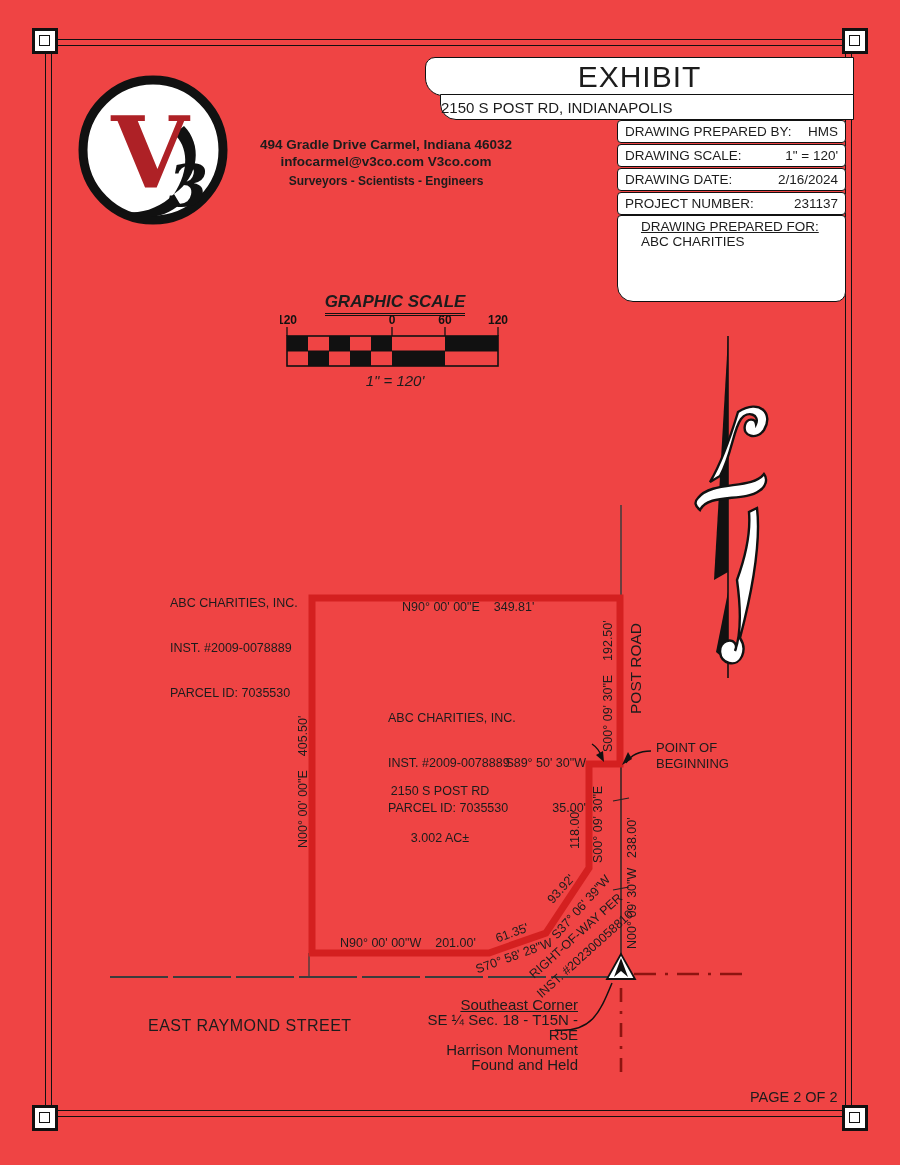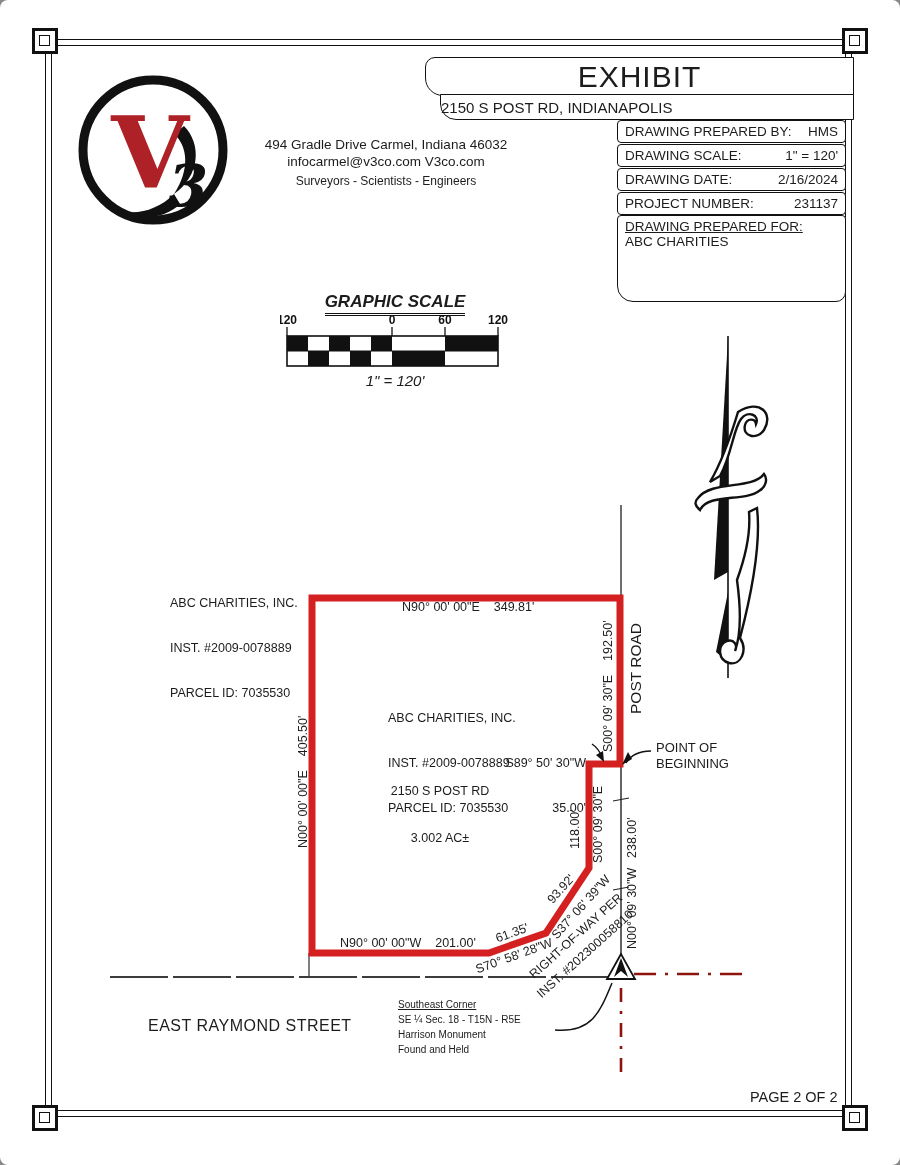--- a/index.html
+++ b/index.html
@@ -1,48 +1,48 @@
 <!DOCTYPE html>
 <html><head>
 <meta charset="utf-8">
 <style>
   html,body{margin:0;padding:0;background:#888;}
-  .page{position:relative;width:900px;height:1165px;background:#ffffff;overflow:hidden;
-        font-family:"Liberation Sans",sans-serif;color:#1c1c1c;border-radius:8px;}
+  .page{position:relative;width:900px;height:1165px;background:#ef4444;overflow:hidden;
+        font-family:"Liberation Sans",sans-serif;color:#1c1c1c;}
   .abs{position:absolute;}
   .lbl{position:absolute;white-space:pre;font-size:12.5px;line-height:15px;color:#1c1c1c;}
   .v{position:absolute;white-space:pre;font-size:12.5px;transform-origin:0 0;transform:rotate(-90deg);color:#1c1c1c;}
   .d{position:absolute;white-space:pre;font-size:12.5px;transform:translate(-50%,-50%) rotate(var(--a));color:#1c1c1c;}
   
   .b-outer{position:absolute;left:45px;top:39px;width:805px;height:1076px;border:1.8px solid #111;}
   .b-inner{position:absolute;left:51px;top:45px;width:793px;height:1064px;border:1.4px solid #111;}
   .corner{position:absolute;width:20px;height:20px;border:3px solid #111;background:#fff;}
   .corner > div{position:absolute;left:4px;top:4px;width:9px;height:9px;border:1.6px solid #111;}
   
   .box{position:absolute;border:1.7px solid #111;background:#fff;box-sizing:border-box;}
   .exhibit{left:425px;top:57px;width:429px;height:39px;border-radius:10px 0 0 18px;
            display:flex;align-items:center;justify-content:center;font-size:30px;letter-spacing:1px;}
   .addr{left:440px;top:94px;width:414px;height:26px;border-radius:0 0 0 16px;
         display:flex;align-items:center;justify-content:flex-start;font-size:15px;}
   .inforow{left:617px;width:229px;height:23px;border-radius:4px;display:flex;align-items:center;
            font-size:13.5px;padding:4px 7px;box-sizing:border-box;}
   .inforow .val{margin-left:auto;}
   .prepfor{left:617px;top:215px;width:229px;height:87px;border-radius:4px 4px 10px 16px;
-           font-size:13.5px;padding:3px 7px;box-sizing:border-box;}
+           font-size:13.5px;padding:3px 23px;box-sizing:border-box;}
   .prepfor .u{text-decoration:underline;}
   
-  .firmtxt{position:absolute;left:238px;top:136px;width:296px;text-align:center;font-size:13.5px;line-height:17px;}
+  .firmtxt{position:absolute;left:238px;top:136px;width:296px;text-align:center;font-size:13.5px;line-height:17px;font-weight:bold;}
   .tagline{font-size:12px;margin-top:3px;}
   
   .gs-title{position:absolute;left:280px;top:292px;width:230px;text-align:center;}
   .gs-title span{display:inline-block;font-style:italic;font-weight:bold;font-size:17px;
                  border-bottom:3.5px double #111;padding-bottom:1px;}
   .gs-ratio{position:absolute;left:280px;top:372px;width:230px;text-align:center;
             font-style:italic;font-size:15px;}
-  .se-block{position:absolute;left:398px;top:997px;width:180px;text-align:left;font-size:10px;line-height:15px;}
+  .se-block{position:absolute;left:398px;top:997px;width:180px;text-align:right;font-size:15px;line-height:15px;}
   .se-block .u{text-decoration:underline;}
   .street-lbl{position:absolute;left:127px;top:1017px;font-size:16px;letter-spacing:.5px;margin-left:21px;}
   .page-lbl{position:absolute;left:750px;top:1089px;font-size:14.5px;}
   .pob-lbl{position:absolute;left:656px;top:740px;font-size:13px;line-height:16px;}
   .postroad{font-size:15.5px;}
   svg{display:block;}
 </style>
 </head>
 <body>
 

